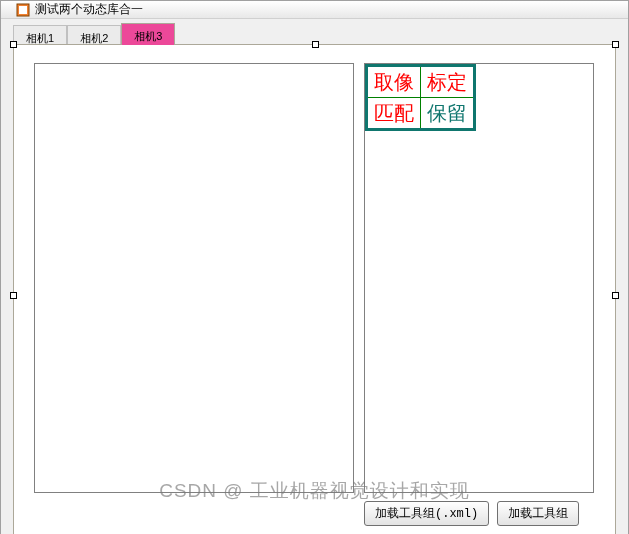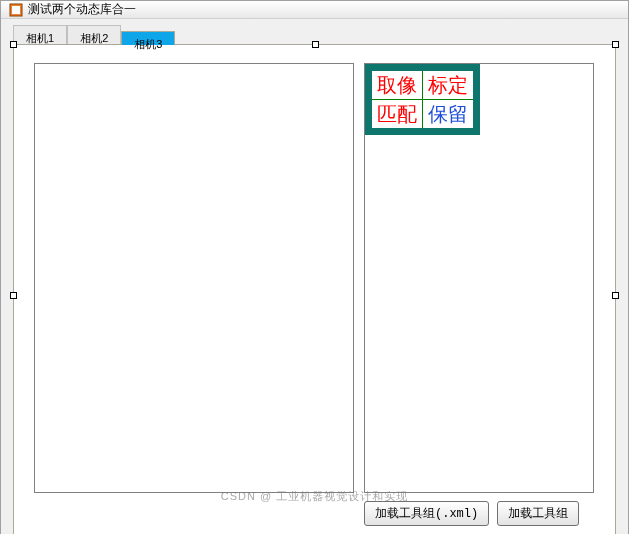--- a/index.html
+++ b/index.html
@@ -19,21 +19,21 @@
       border: 1px solid #a0a0a0;
       display: flex;
       flex-direction: column;
     }
     .titlebar {
       height: 28px;
       background: linear-gradient(to bottom, #ffffff, #e8e8e8);
       border-bottom: 1px solid #d0d0d0;
       display: flex;
       align-items: center;
-      padding-left: 7px;
+      padding-left: 14px;
       font-size: 12px;
       color: #000;
       font-family: Liberation Mono, monospace;
     }
     .titlebar-icon {
       width: 16px;
       height: 16px;
       margin-right: 4px;
       display: inline-flex;
       align-items: center;
@@ -61,25 +61,25 @@
       color: #000;
     }
     .tab.inactive {
       background: #ebebeb;
       border-top: 1px solid #c0c0c0;
       border-left: 1px solid #c0c0c0;
       border-right: 1px solid #c0c0c0;
       margin-top: 2px;
     }
     .tab.active {
-      background: #0ea5e9;
+      background: #ec4899;
       border-top: 1px solid #aca899;
       position: relative;
       z-index: 2;
-      margin-top: 8px;
+      margin-top: 0;
     }
     .tab-page {
       background: #ffffff;
       border: 1px solid #aca899;
       position: relative;
       margin-top: -1px;
       height: 502px;
       margin-left: 8px;
       margin-right: 8px;
     }
@@ -105,35 +105,35 @@
       top: 18px;
       width: 230px;
       height: 430px;
       border: 1px solid #808080;
       background: #ffffff;
     }
     .tool-grid {
       position: absolute;
       left: 0px;
       top: 0px;
-      border: 7px solid #0f766e;
+      border: 3px solid #0f766e;
       border-collapse: collapse;
     }
     .tool-grid td {
       border: 1px solid #008000;
       width: 54px;
       height: 32px;
       text-align: center;
       vertical-align: middle;
       font-size: 20px;
       font-family: "SimSun", serif;
       cursor: pointer;
     }
     .tool-red { color: #ff0000; }
-    .tool-black { color: #1d4ed8; }
+    .tool-black { color: #0f766e; }
     .button-row {
       position: absolute;
       left: 350px;
       top: 456px;
       display: flex;
       gap: 8px;
     }
     .winbtn {
       padding: 3px 10px;
       background: linear-gradient(to bottom, #ffffff, #e3e3e3);
@@ -143,21 +143,21 @@
       cursor: pointer;
       font-family: Liberation Mono, monospace;
     }
     .watermark {
       position: absolute;
       left: 0;
       right: 0;
       bottom: 30px;
       text-align: center;
       color: rgba(120,120,120,0.65);
-      font-size: 11px;
+      font-size: 19px;
       pointer-events: none;
       z-index: 100;
       letter-spacing: 1px;
     }
   </style>
 </head>
 <body>
 
 <div class="window">
   <div class="titlebar">

